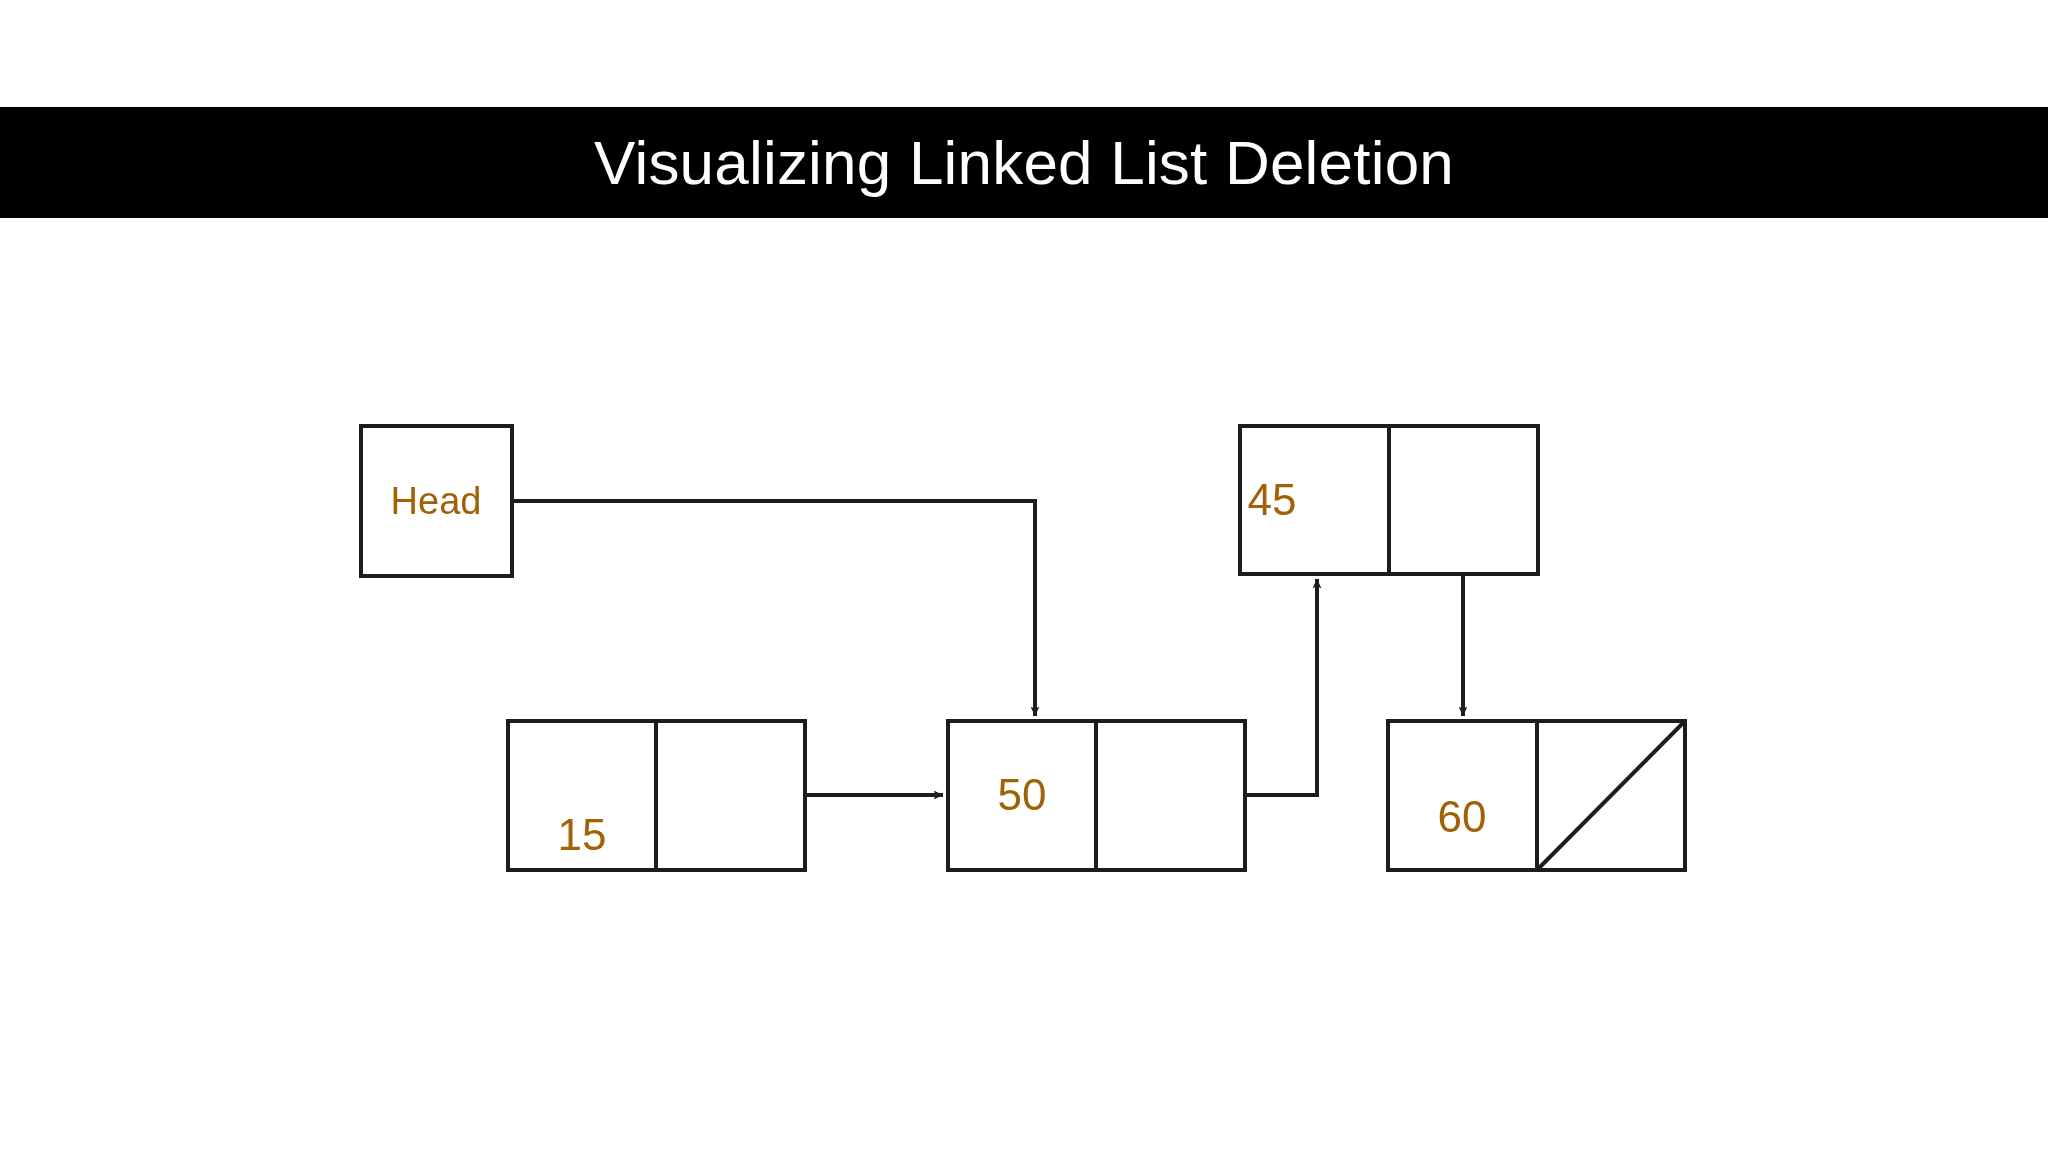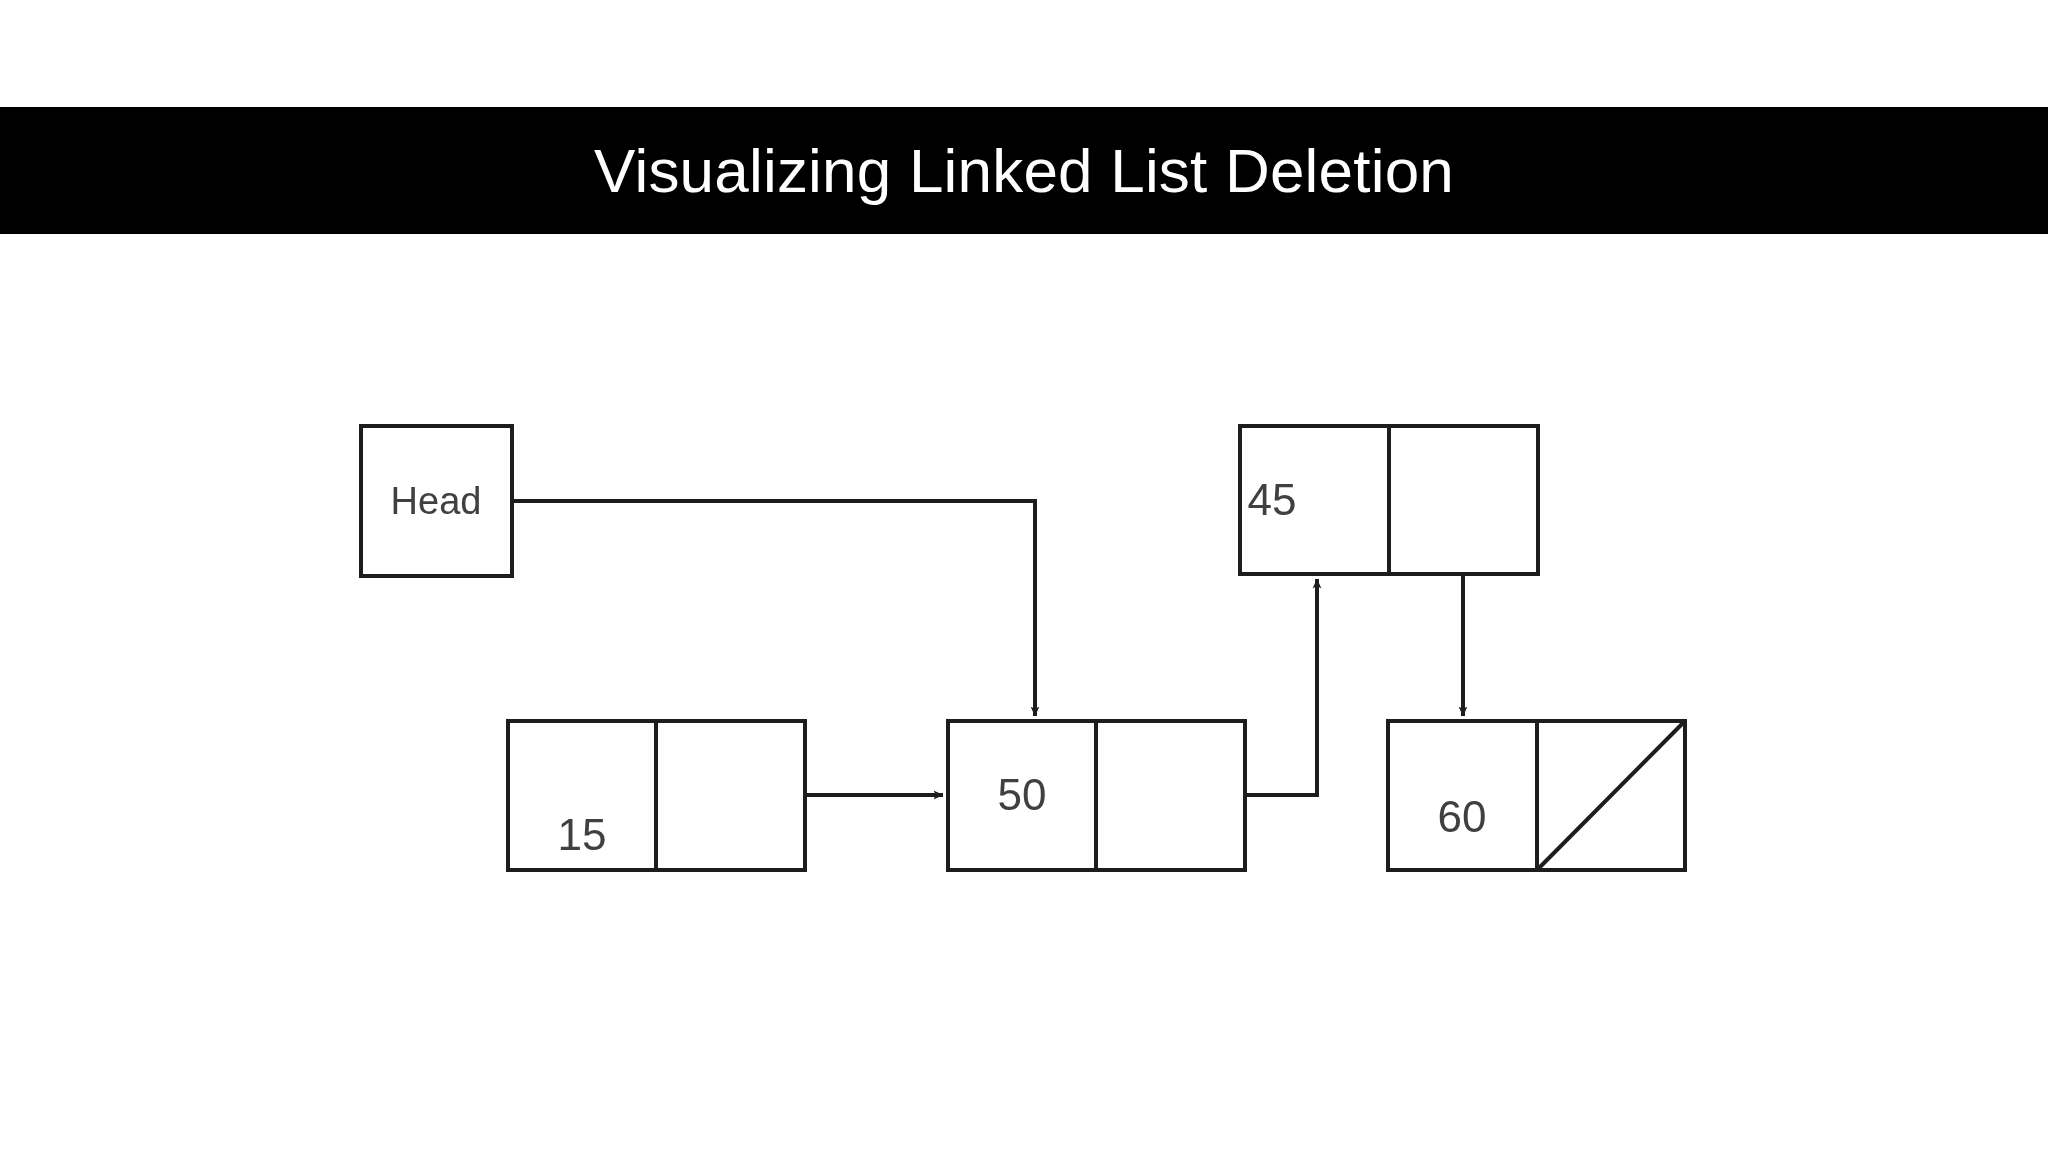--- a/index.html
+++ b/index.html
@@ -14,21 +14,21 @@
     overflow: hidden;
     position: relative;
   }
 
   
   #title-banner {
     position: absolute;
     left: 0;
     top: 107px;
     width: 2048px;
-    height: 127px;
+    height: 111px;
     background: #000000;
     display: flex;
     align-items: center;
     justify-content: center;
   }
   #title-text {
     color: #ffffff;
     font-size: 62px;
     font-weight: 400;
     letter-spacing: 0.2px;
@@ -50,21 +50,21 @@
     left: 0;
     top: 0;
     width: 2048px;
     height: 918px;
     display: block;
   }
 
   
   .node-label {
     position: absolute;
-    color: #404040;
+    color: #a16207;
     font-size: 44px;
     line-height: 1;
     white-space: nowrap;
     transform: translate(-50%, -50%);
     pointer-events: none;
   }
   .head-label {
     font-size: 38px;
   }
 </style>

